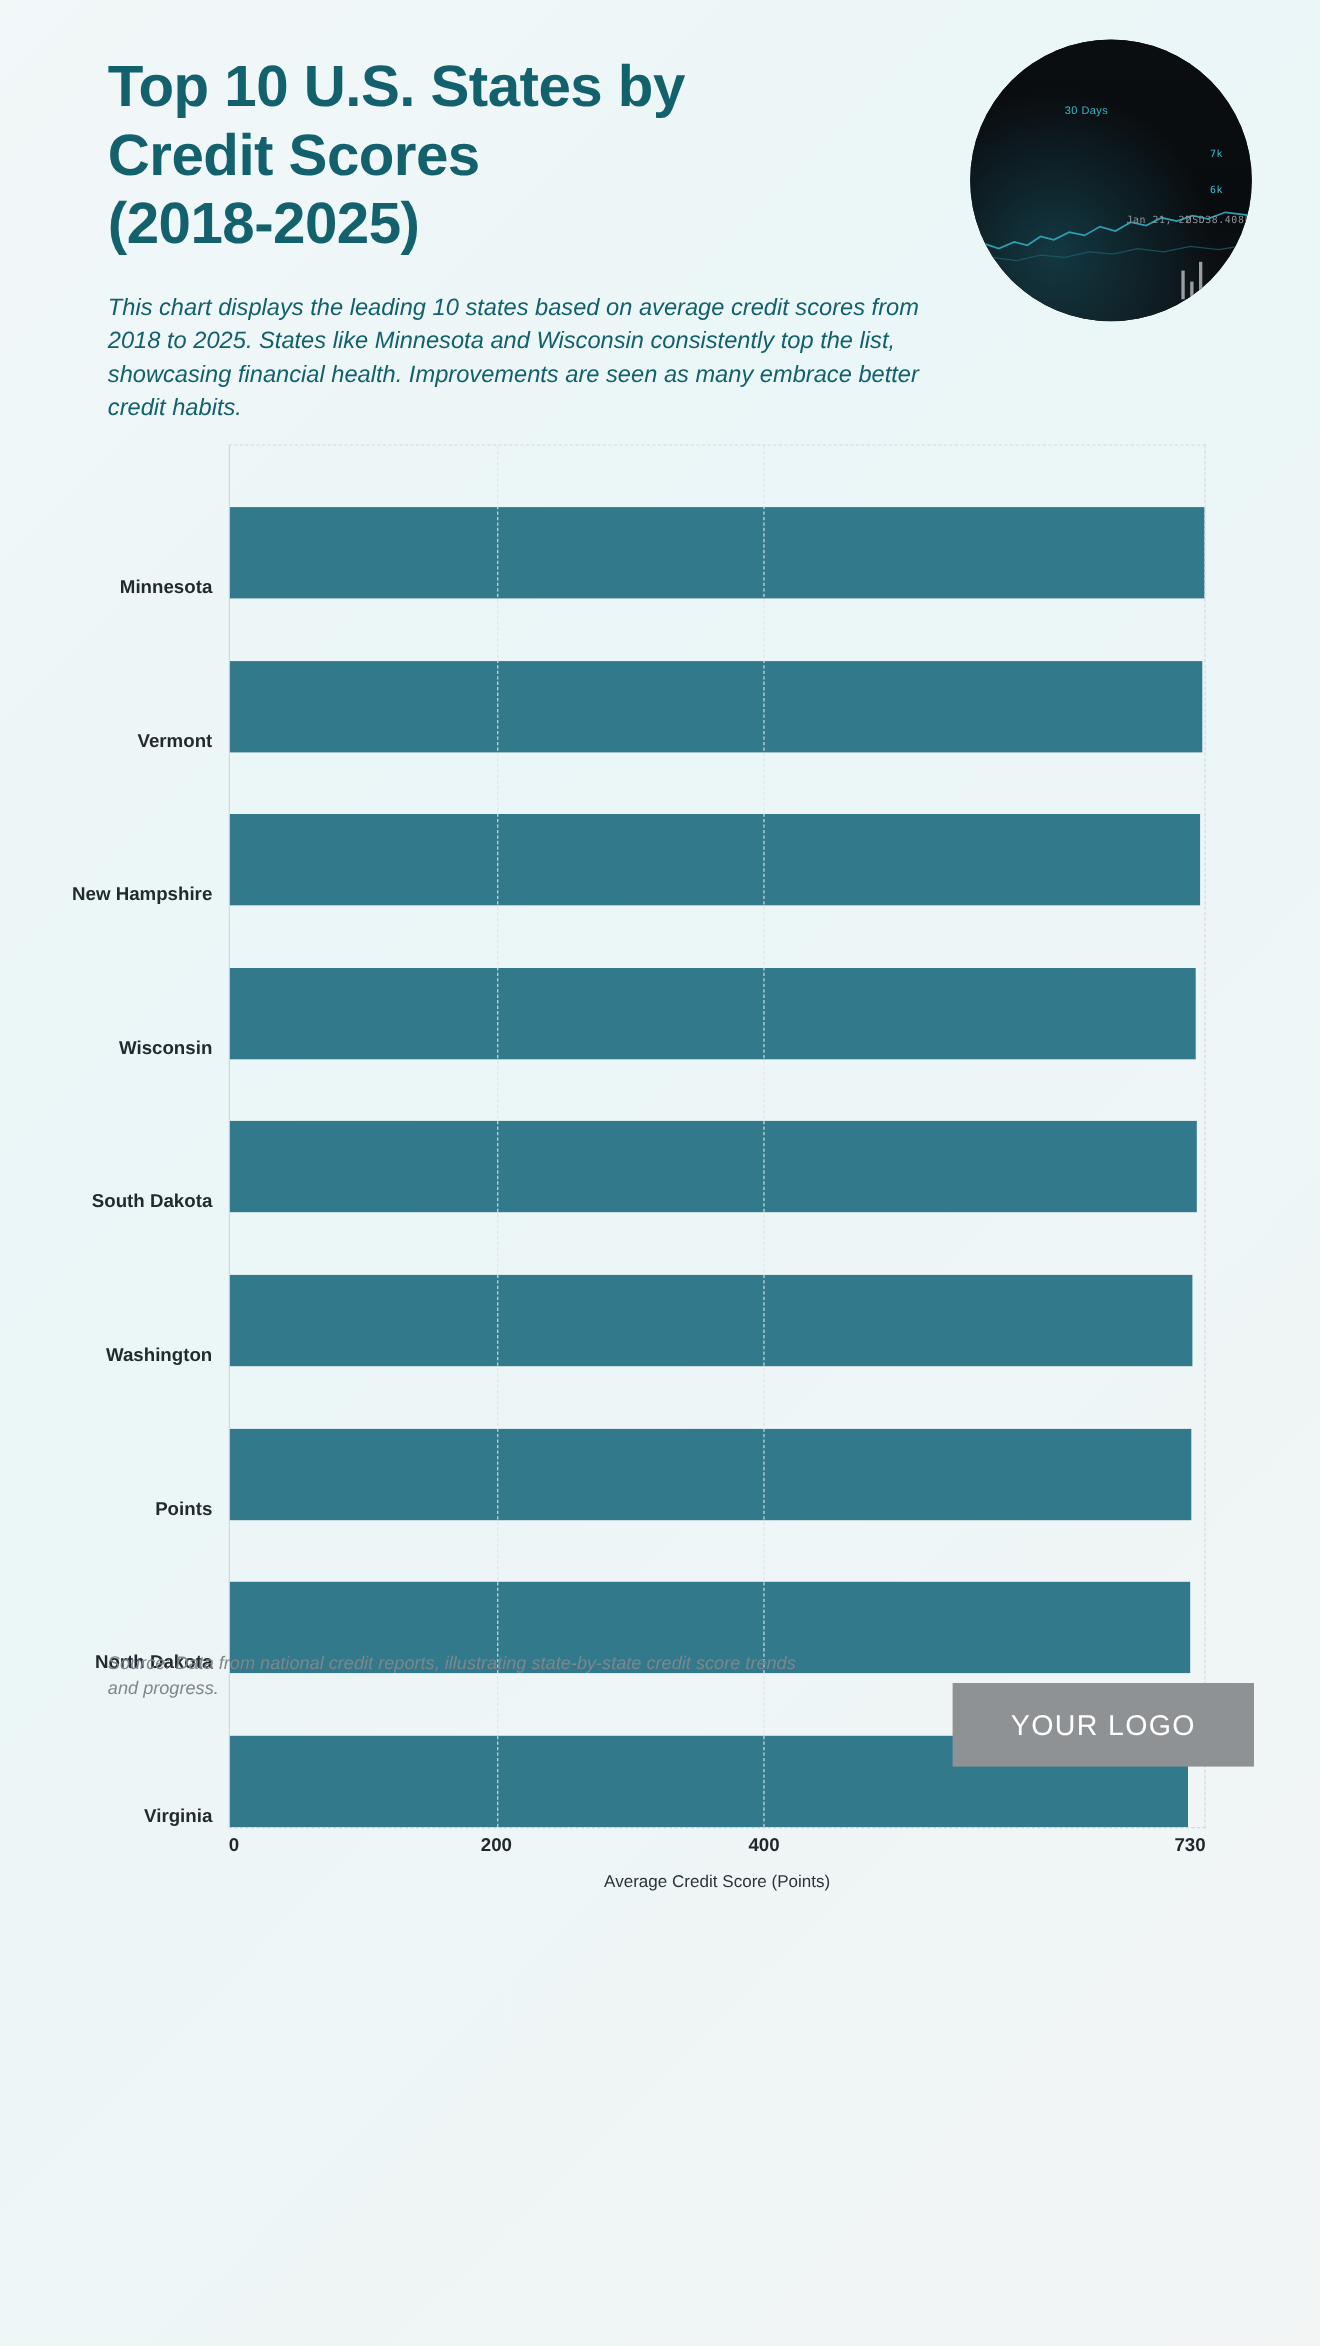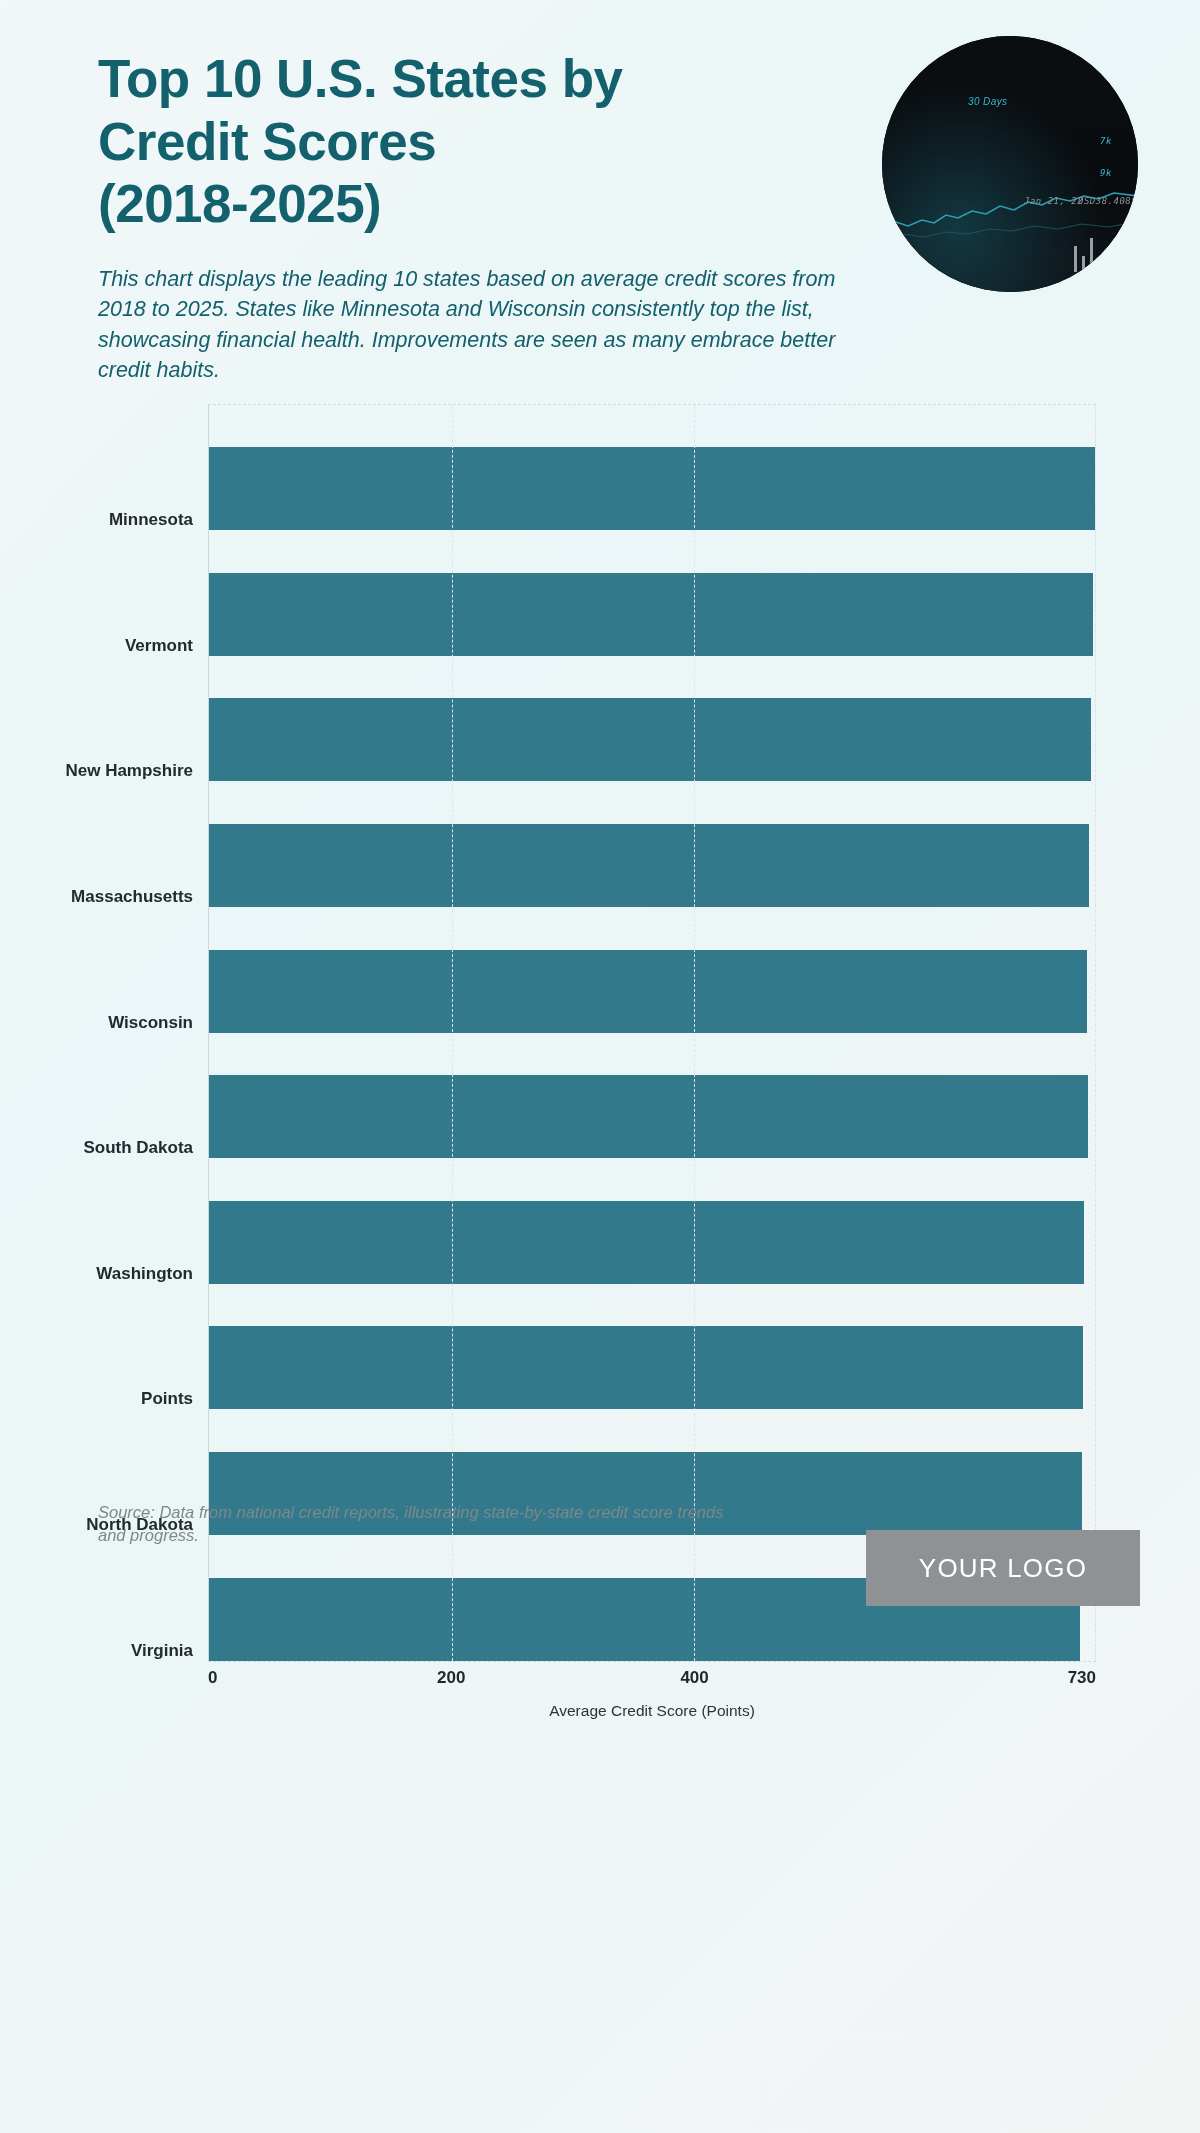--- a/index.html
+++ b/index.html
@@ -49,21 +49,20 @@
   
   .photo-circle {
     position: absolute;
     top: 36px;
     right: 62px;
     width: 256px;
     height: 256px;
     border-radius: 50%;
     overflow: hidden;
     background: #07090b;
-    font-style: italic;
   }
   .photo-inner {
     position: absolute;
     inset: 0;
     background:
       radial-gradient(circle at 30% 75%, rgba(26,90,105,0.55) 0%, rgba(10,14,18,0) 55%),
       linear-gradient(180deg, #0b0e11 0%, #090c0f 60%, #0e1317 100%);
   }
   .chart-line {
     position: absolute;
@@ -238,21 +237,21 @@
   </div>
 
   <div class="photo-circle">
     <div class="photo-inner"></div>
     <div class="pill-30d">30 Days</div>
     <svg class="chart-line" viewBox="0 0 256 60" preserveAspectRatio="none">
       <polyline points="0,40 14,38 26,42 40,36 52,39 64,31 76,34 90,27 104,30 118,22 132,26 146,18 160,21 174,14 188,17 202,12 216,15 232,9 256,12" fill="none" stroke="#2e9fb3" stroke-width="1.6"></polyline>
       <polyline points="0,52 20,50 42,53 64,48 86,50 108,45 130,47 152,42 176,45 200,40 226,43 256,38" fill="none" stroke="#1b5c68" stroke-width="1.2" opacity="0.8"></polyline>
     </svg>
     <div class="tick-label" style="top:100px; left:218px;">7k</div>
-    <div class="tick-label" style="top:132px; left:218px;">9k</div>
+    <div class="tick-label" style="top:132px; left:218px;">6k</div>
     <div class="tick-label grey" style="top:160px; left:142px;">Jan 21, 22</div>
     <div class="tick-label grey" style="top:160px; left:196px;">USD38.408k</div>
     <div class="bar-mini" style="left:192px; height:26px;"></div>
     <div class="bar-mini" style="left:200px; height:16px;"></div>
     <div class="bar-mini" style="left:208px; height:34px;"></div>
     <div class="bar-mini" style="left:216px; height:12px;"></div>
   </div>
 
 
   <div class="chart-area">
@@ -262,24 +261,20 @@
             <div class="cat-label">Minnesota</div>
             <div class="bar" style="width: 100%; background: rgb(50, 121, 140);"></div>
           </div>
           <div class="row">
             <div class="cat-label">Vermont</div>
             <div class="bar" style="width: 99.726%; background: rgb(50, 121, 140);"></div>
           </div>
           <div class="row">
             <div class="cat-label">New Hampshire</div>
             <div class="bar" style="width: 99.589%; background: rgb(50, 121, 140);"></div>
-          </div>
-          <div class="row">
-            <div class="cat-label">Massachusetts</div>
-            <div class="bar" style="width: 99.3151%; background: rgb(50, 121, 140);"></div>
           </div>
           <div class="row">
             <div class="cat-label">Wisconsin</div>
             <div class="bar" style="width: 99.0411%; background: rgb(50, 121, 140);"></div>
           </div>
           <div class="row">
             <div class="cat-label">South Dakota</div>
             <div class="bar" style="width: 99.1781%; background: rgb(50, 121, 140);"></div>
           </div>
           <div class="row">

